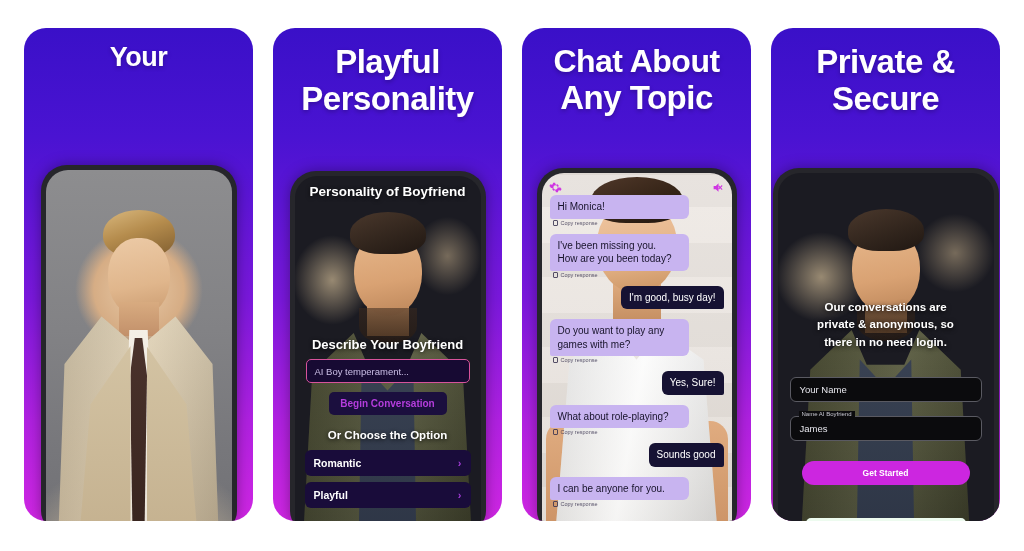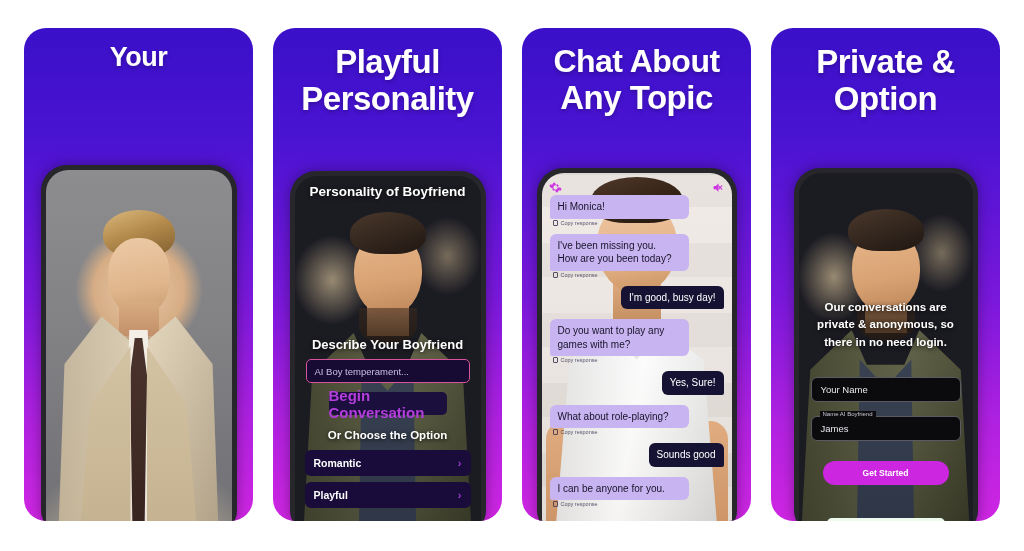--- a/index.html
+++ b/index.html
@@ -58,21 +58,21 @@
     border-radius: 26px 26px 20px 20px;
     background: #26262b;
     padding: 5px 5px 0 5px;
     box-shadow: 0 0 14px rgba(0,0,0,.35);
     z-index: 3;
     text-decoration: underline;
   }
   .card1 .phone { top: 137px; width: 196px; }
   .card2 .phone { top: 143px; width: 196px; }
   .card3 .phone { top: 140px; width: 200px; }
-  .card4 .phone { top: 140px; width: 184px; }
+  .card4 .phone { top: 140px; width: 226px; }
 
   .screen {
     position: relative;
     width: 100%;
     height: 400px;
     border-radius: 22px 22px 16px 16px;
     overflow: hidden;
     background: #1b1b22;
   }
 
@@ -235,21 +235,21 @@
     display: flex; align-items: center;
     padding: 0 8px;
     color: #cbbfe6; font-size: 9.5px;
   }
   .p2-cta {
     position: absolute; top: 216px; left: 34px; right: 34px;
     height: 23px;
     background: #1b0f3e;
     border-radius: 5px;
     display: flex; align-items: center; justify-content: center;
-    color: #b43ddc; font-size: 15px; font-weight: bold;
+    color: #b43ddc; font-size: 10px; font-weight: bold;
   }
   .p2-or {
     position: absolute; top: 253px; left: 0; right: 0; text-align: center;
     color: #fff; font-size: 11.5px; font-weight: bold;
     text-shadow: 0 1px 4px rgba(0,0,0,.85);
   }
   .p2-list { position: absolute; top: 274px; left: 10px; right: 10px; }
   .p2-opt {
     height: 26px; margin-bottom: 6px;
     background: #190c3a;
@@ -467,21 +467,21 @@
           </div>
         </div>
 
       </div>
     </div>
   </div>
 
   <div class="card card4">
     <div class="headline">
       <span class="l">Private &amp;</span>
-      <span class="l">Option</span>
+      <span class="l">Secure</span>
     </div>
     <div class="phone">
       <div class="screen">
         <div class="photo photo-wood">
           <div class="wood-blur"></div>
           <div class="w-jacket"></div>
           <div class="w-tee"></div>
           <div class="w-neck"></div>
           <div class="w-face"></div>
           <div class="w-beard"></div>

